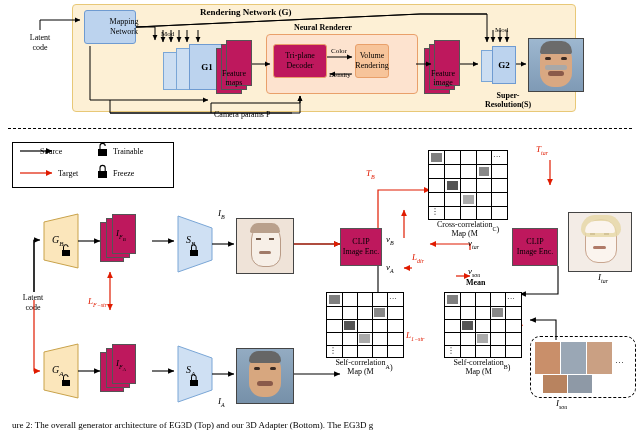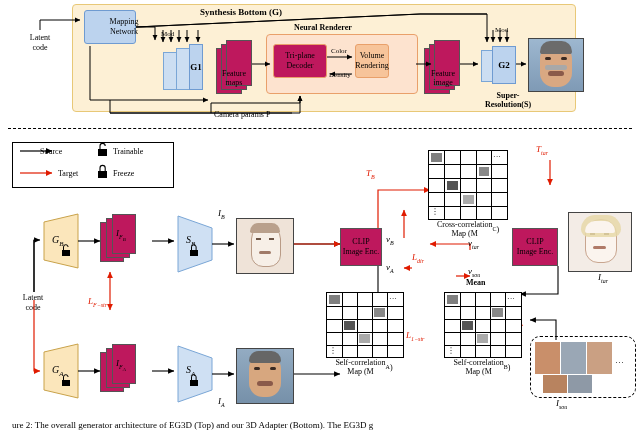--- a/index.html
+++ b/index.html
@@ -23,31 +23,31 @@
   .cap{font-family:"Liberation Serif",serif;font-size:9px;}
   .red{color:#e01b00;}
 </style>
 </head>
 <body>
 
 <div id="root">
 
   <div class="panelTop"></div>
 
-  <div class="abs lbl" style="left:200px;top:7px;font-size:9px;font-weight:bold;">Synthesis Bottom (G)</div>
+  <div class="abs lbl" style="left:200px;top:7px;font-size:9px;font-weight:bold;">Rendering Network (G)</div>
 
   <div class="box blueBox ctr" style="left:84px;top:10px;width:52px;height:34px;border-radius:3px;font-size:8px;line-height:10px;padding-left:28px;">
     <span>Mapping<br>Network</span>
   </div>
 
   <div class="abs lbl ctr" style="left:16px;top:32px;width:48px;height:22px;line-height:10px;">Latent<br>code</div>
 
   <div class="box blueBoxL" style="left:163px;top:52px;width:14px;height:38px;"></div>
   <div class="box blueBoxL" style="left:176px;top:48px;width:14px;height:42px;"></div>
-  <div class="box blueBox ctr" style="left:189px;top:44px;width:14px;height:46px;font-size:9px;font-weight:bold;">
+  <div class="box blueBox ctr" style="left:189px;top:44px;width:36px;height:46px;font-size:9px;font-weight:bold;">
     <span>G1</span>
   </div>
 
   <div class="box whiteBox" style="left:216px;top:48px;width:26px;height:46px;"></div>
   <div class="box whiteBox" style="left:221px;top:44px;width:26px;height:46px;"></div>
   <div class="box whiteBox" style="left:226px;top:40px;width:26px;height:46px;"></div>
   <div class="abs lbl ctr" style="left:214px;top:68px;width:40px;height:20px;line-height:9px;">Feature<br>maps</div>
 
   <div class="nr" style="left:266px;top:34px;width:150px;height:58px;"></div>
   <div class="abs lbl" style="left:294px;top:23px;font-size:8px;font-weight:bold;">Neural Renderer</div>

